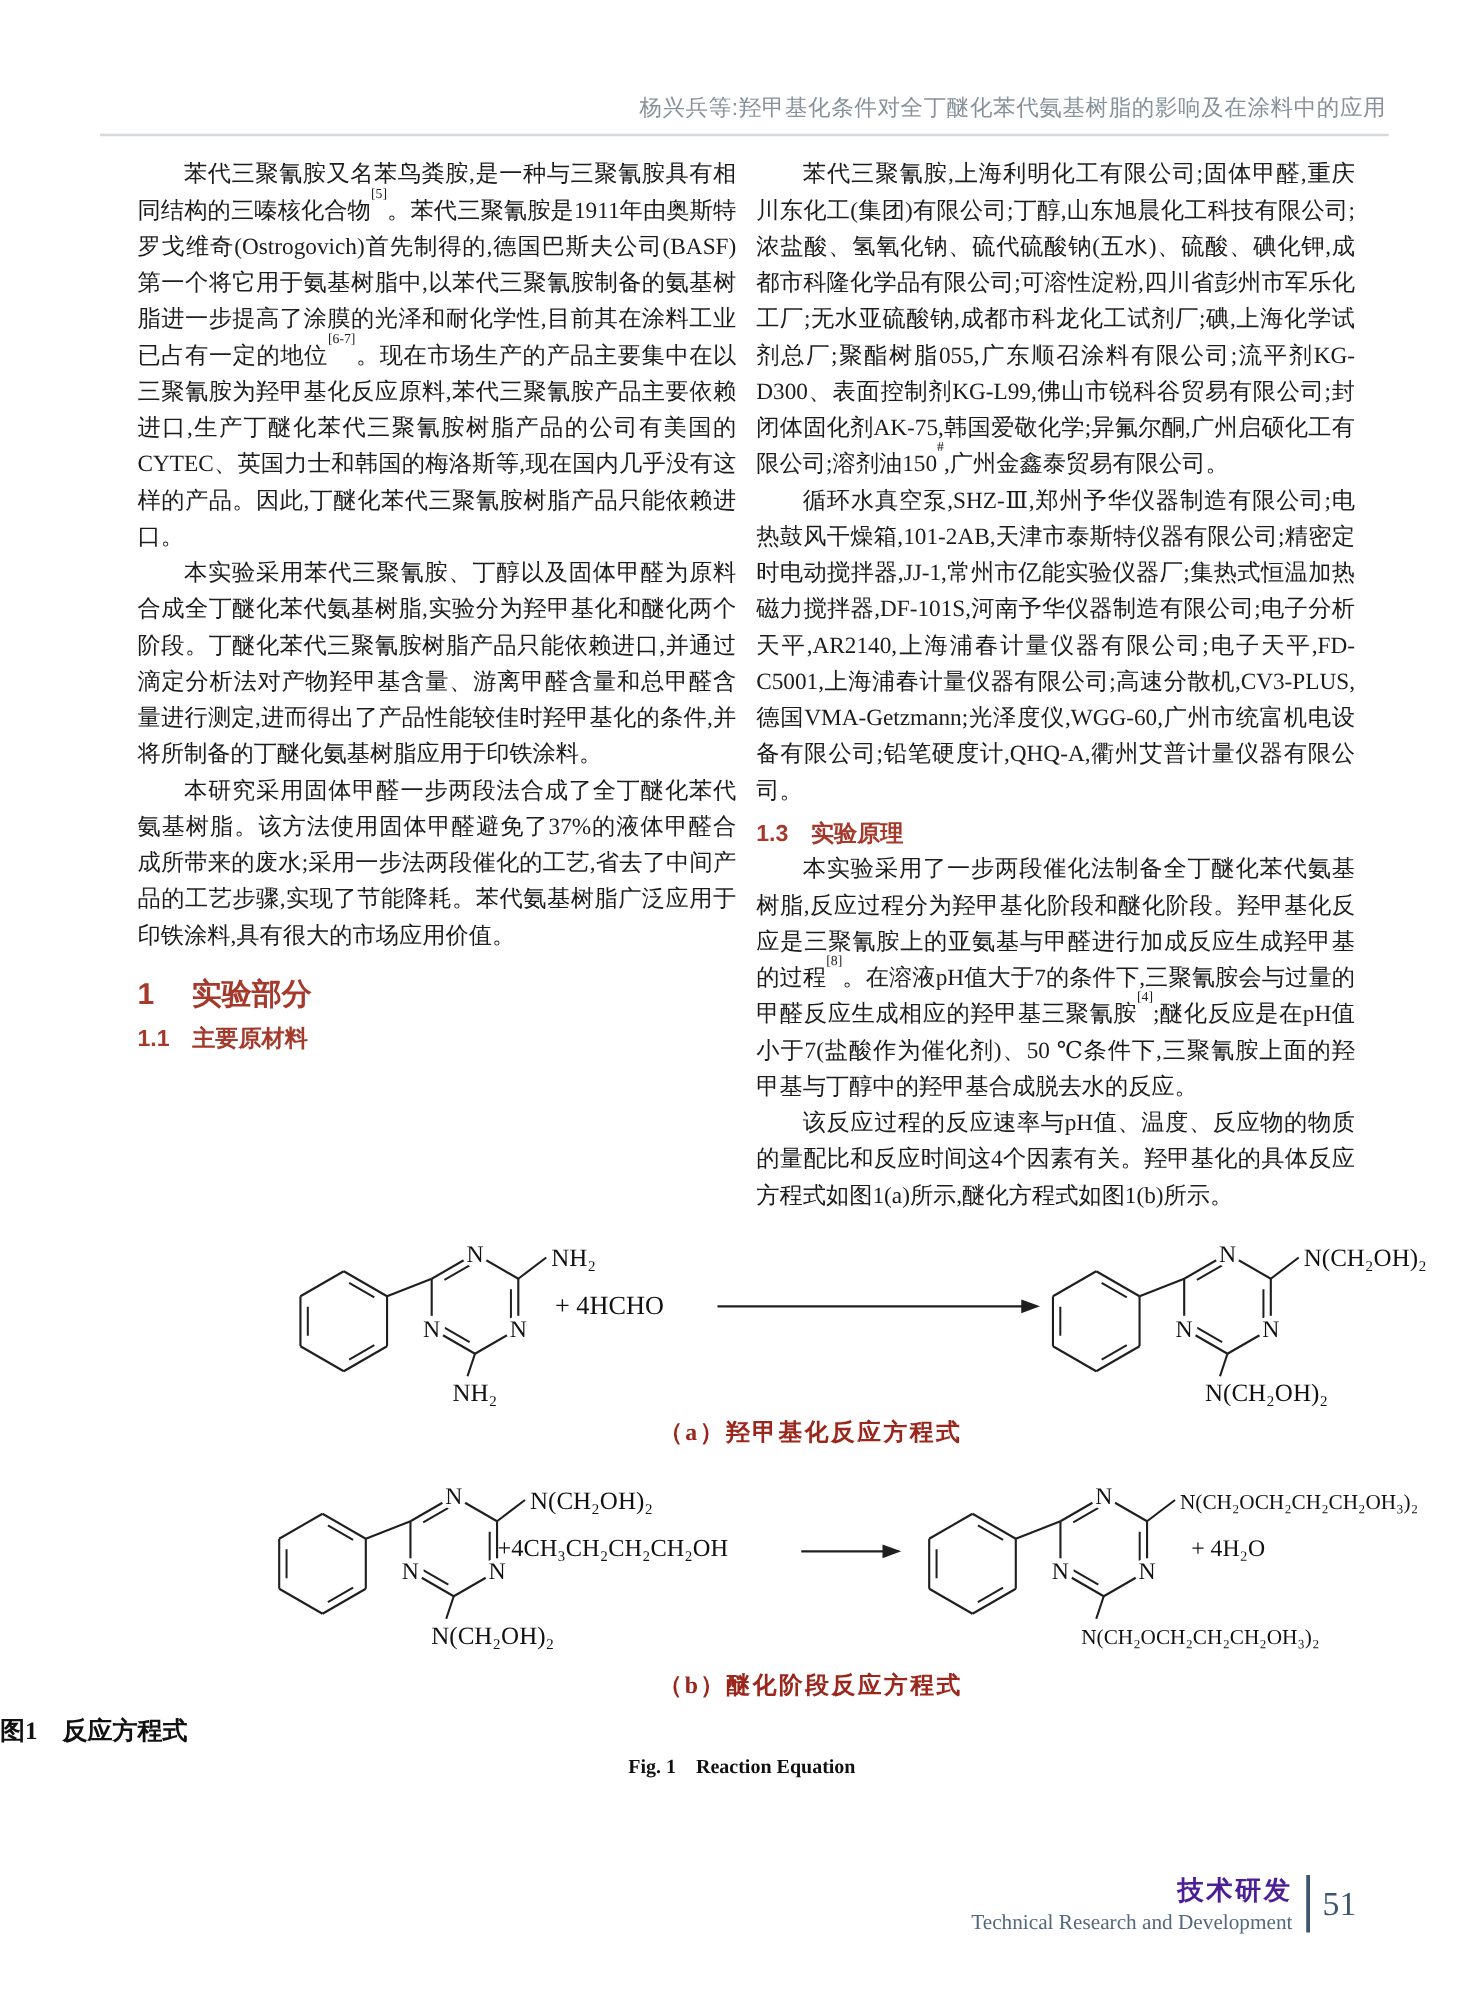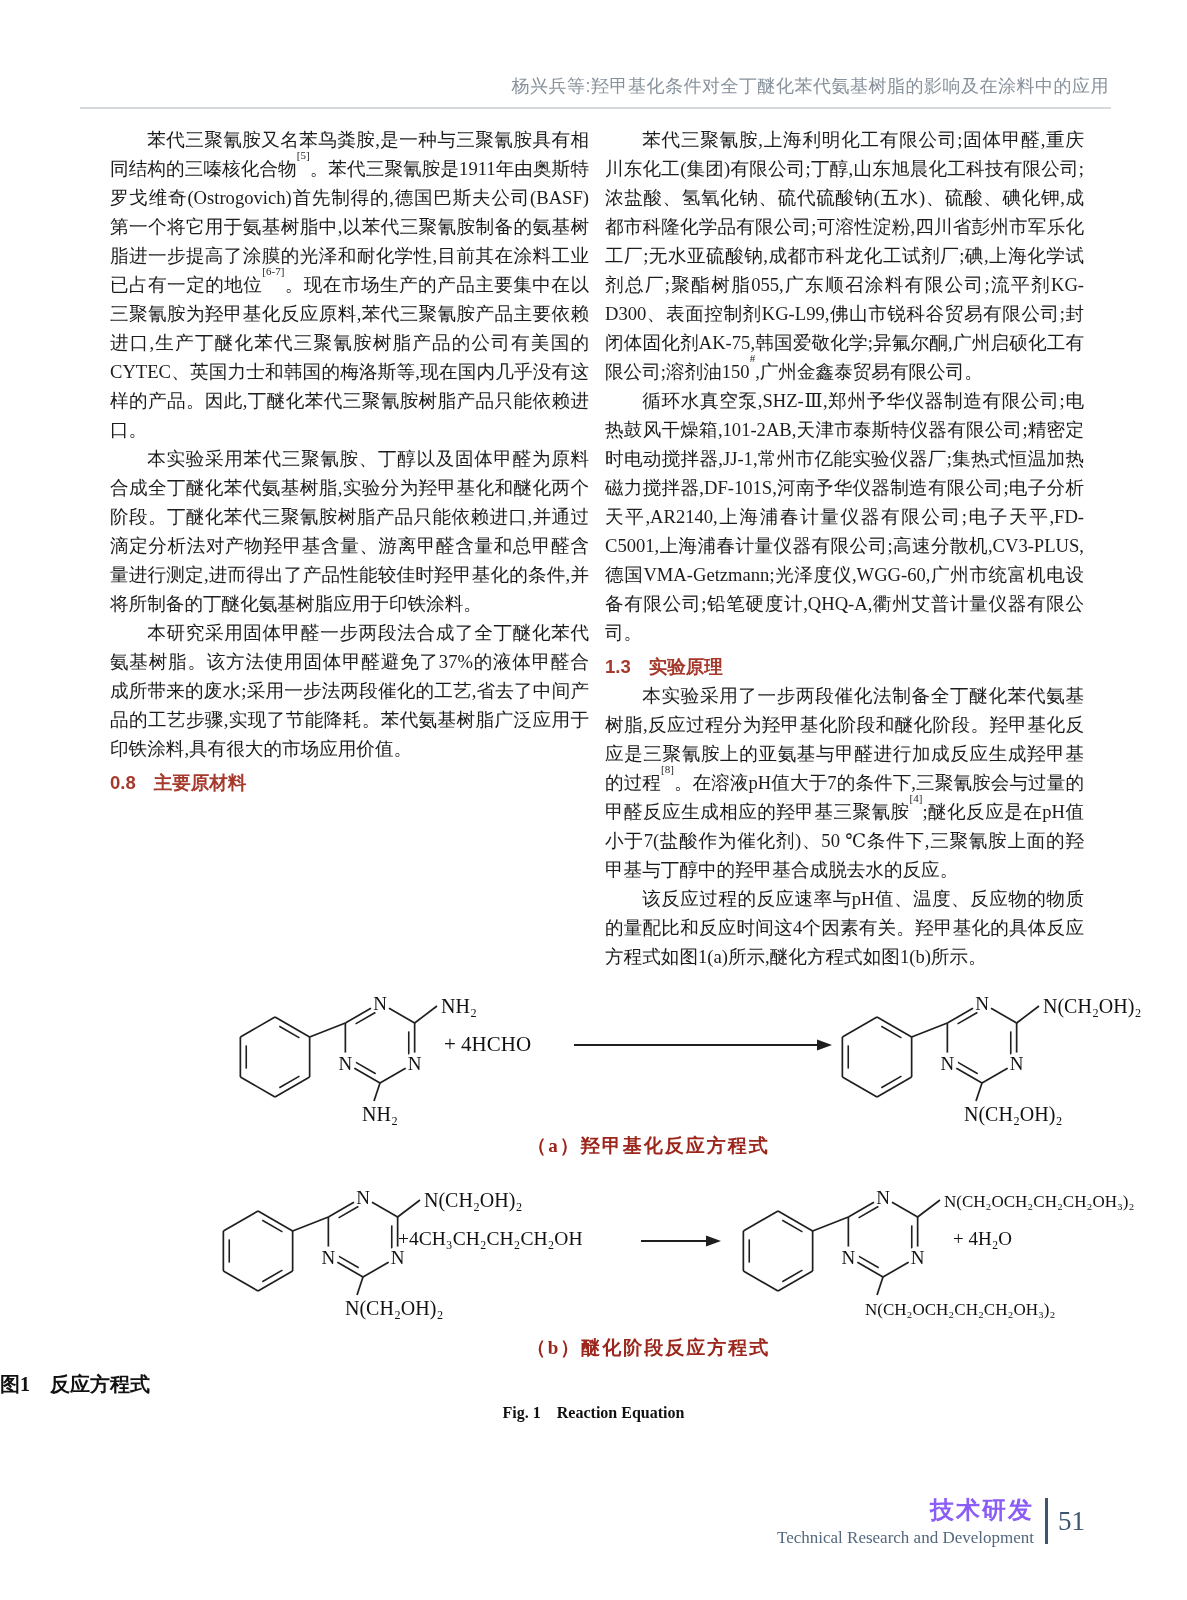--- a/index.html
+++ b/index.html
@@ -35,38 +35,39 @@
   .subcap{
     text-align:center;color:#9b261c;font-size:19px;letter-spacing:2px;
     transform:translateX(55px);margin-top:2px;font-weight:bold;
   }
   .figcap-zh{font-weight:bold;font-size:20px;margin-top:10px;color:#111;}
   .figcap-en{text-align:center;font-weight:bold;font-size:16px;margin-top:5px;color:#111;}
   .footer{position:absolute;right:102px;bottom:52px;display:flex;align-items:center;}
   .f-labels{text-align:right;margin-right:9px;}
   .f-zh{
     font-family:"Liberation Sans","DejaVu Sans",sans-serif;font-weight:bold;
-    font-size:24px;color:#8b5cf6;letter-spacing:2px;
+    font-size:21px;color:#4c1d95;letter-spacing:2px;
   }
   .f-en{font-size:17px;color:#53677e;margin-top:2px;}
   .f-bar{width:3px;height:46px;background:#3e5570;margin:0 10px 0 2px;}
   .f-page{font-size:27px;color:#3e5570;}
 </style>
 </head>
 <body>
 
 <div class="running-head">杨兴兵等:羟甲基化条件对全丁醚化苯代氨基树脂的影响及在涂料中的应用</div>
 <hr class="head-rule">
 
 <div class="columns">
   <div class="col">
     <p>苯代三聚氰胺又名苯鸟粪胺,是一种与三聚氰胺具有相同结构的三嗪核化合物<sup>[5]</sup>。苯代三聚氰胺是1911年由奥斯特罗戈维奇(Ostrogovich)首先制得的,德国巴斯夫公司(BASF)第一个将它用于氨基树脂中,以苯代三聚氰胺制备的氨基树脂进一步提高了涂膜的光泽和耐化学性,目前其在涂料工业已占有一定的地位<sup>[6-7]</sup>。现在市场生产的产品主要集中在以三聚氰胺为羟甲基化反应原料,苯代三聚氰胺产品主要依赖进口,生产丁醚化苯代三聚氰胺树脂产品的公司有美国的CYTEC、英国力士和韩国的梅洛斯等,现在国内几乎没有这样的产品。因此,丁醚化苯代三聚氰胺树脂产品只能依赖进口。</p>
     <p>本实验采用苯代三聚氰胺、丁醇以及固体甲醛为原料合成全丁醚化苯代氨基树脂,实验分为羟甲基化和醚化两个阶段。丁醚化苯代三聚氰胺树脂产品只能依赖进口,并通过滴定分析法对产物羟甲基含量、游离甲醛含量和总甲醛含量进行测定,进而得出了产品性能较佳时羟甲基化的条件,并将所制备的丁醚化氨基树脂应用于印铁涂料。</p>
     <p>本研究采用固体甲醛一步两段法合成了全丁醚化苯代氨基树脂。该方法使用固体甲醛避免了37%的液体甲醛合成所带来的废水;采用一步法两段催化的工艺,省去了中间产品的工艺步骤,实现了节能降耗。苯代氨基树脂广泛应用于印铁涂料,具有很大的市场应用价值。</p>
-    <h2 class="sub"><span class="num">0.8</span><span>主要原材料</span></h2>
+    <h1 class="sec"><span class="num">1</span><span>实验部分</span></h1>
+    <h2 class="sub"><span class="num">1.1</span><span>主要原材料</span></h2>
   </div>
   <div class="col">
     <p>苯代三聚氰胺,上海利明化工有限公司;固体甲醛,重庆川东化工(集团)有限公司;丁醇,山东旭晨化工科技有限公司;浓盐酸、氢氧化钠、硫代硫酸钠(五水)、硫酸、碘化钾,成都市科隆化学品有限公司;可溶性淀粉,四川省彭州市军乐化工厂;无水亚硫酸钠,成都市科龙化工试剂厂;碘,上海化学试剂总厂;聚酯树脂055,广东顺召涂料有限公司;流平剂KG-D300、表面控制剂KG-L99,佛山市锐科谷贸易有限公司;封闭体固化剂AK-75,韩国爱敬化学;异氟尔酮,广州启硕化工有限公司;溶剂油150<sup>#</sup>,广州金鑫泰贸易有限公司。</p>
     <p>循环水真空泵,SHZ-Ⅲ,郑州予华仪器制造有限公司;电热鼓风干燥箱,101-2AB,天津市泰斯特仪器有限公司;精密定时电动搅拌器,JJ-1,常州市亿能实验仪器厂;集热式恒温加热磁力搅拌器,DF-101S,河南予华仪器制造有限公司;电子分析天平,AR2140,上海浦春计量仪器有限公司;电子天平,FD-C5001,上海浦春计量仪器有限公司;高速分散机,CV3-PLUS,德国VMA-Getzmann;光泽度仪,WGG-60,广州市统富机电设备有限公司;铅笔硬度计,QHQ-A,衢州艾普计量仪器有限公司。</p>
     <h2 class="sub"><span class="num">1.3</span><span>实验原理</span></h2>
     <p>本实验采用了一步两段催化法制备全丁醚化苯代氨基树脂,反应过程分为羟甲基化阶段和醚化阶段。羟甲基化反应是三聚氰胺上的亚氨基与甲醛进行加成反应生成羟甲基的过程<sup>[8]</sup>。在溶液pH值大于7的条件下,三聚氰胺会与过量的甲醛反应生成相应的羟甲基三聚氰胺<sup>[4]</sup>;醚化反应是在pH值小于7(盐酸作为催化剂)、50 ℃条件下,三聚氰胺上面的羟甲基与丁醇中的羟甲基合成脱去水的反应。</p>
     <p>该反应过程的反应速率与pH值、温度、反应物的物质的量配比和反应时间这4个因素有关。羟甲基化的具体反应方程式如图1(a)所示,醚化方程式如图1(b)所示。</p>
   </div>
 </div>
 

